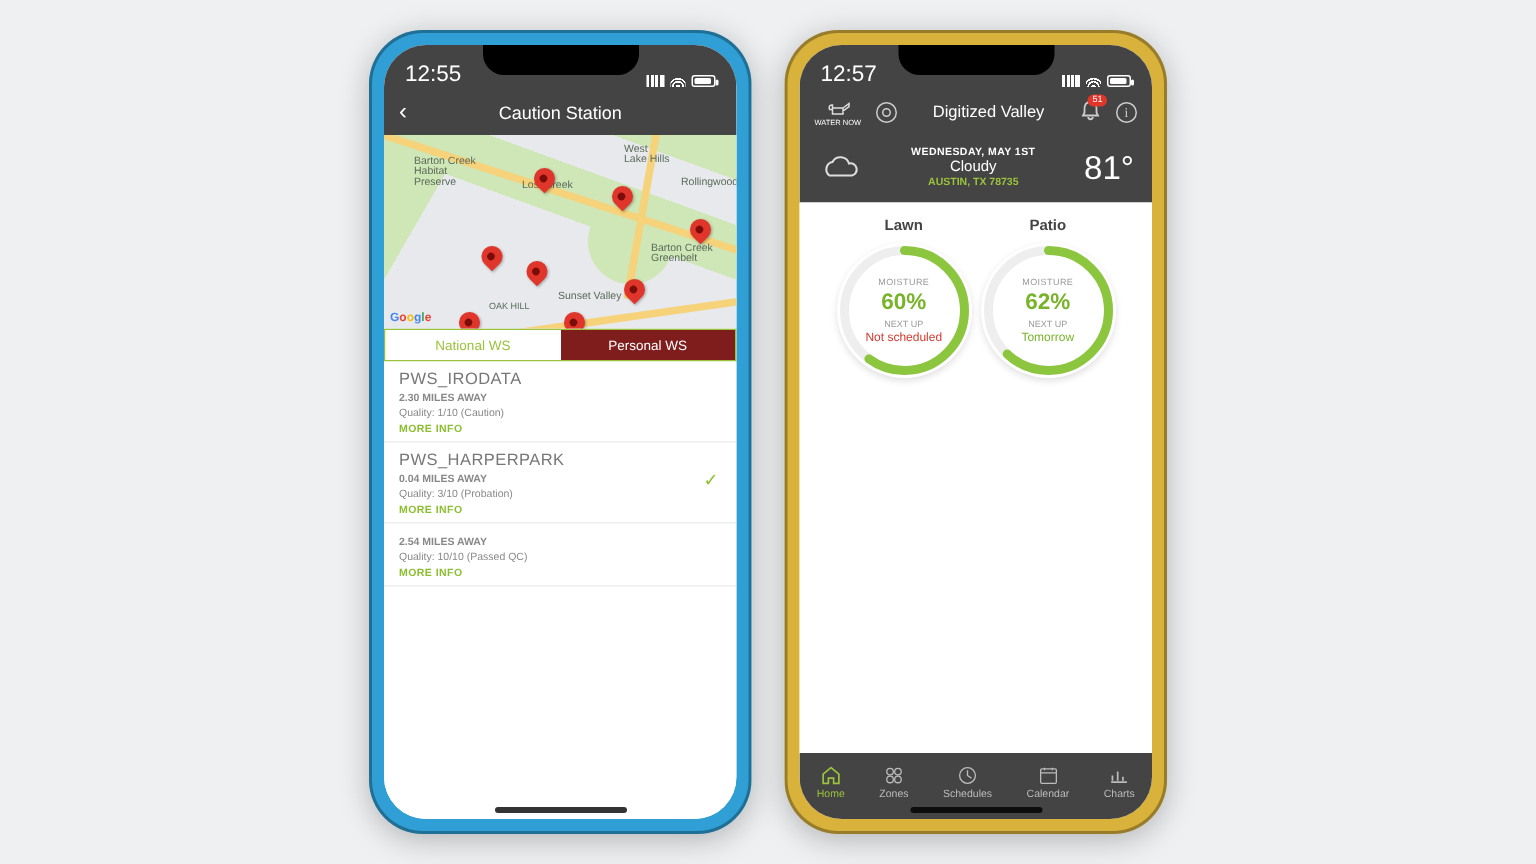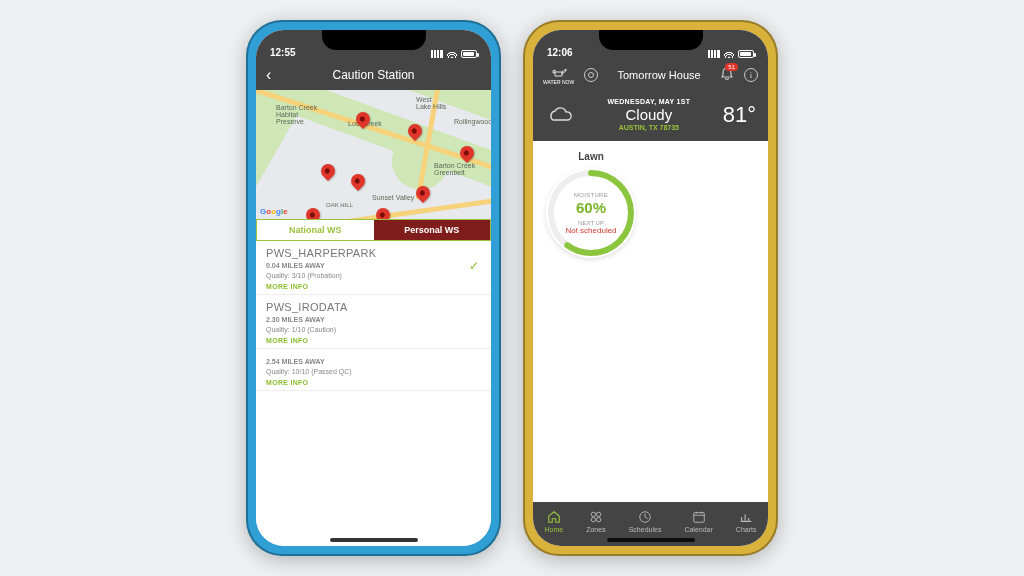--- a/index.html
+++ b/index.html
@@ -5,21 +5,21 @@
   * { box-sizing: border-box; margin: 0; padding: 0; font-family: -apple-system, Helvetica, Arial, sans-serif; }
   body { background: #eef0f2; width: 1024px; height: 576px; display: flex; justify-content: center; align-items: center; gap: 22px; }
 
   .phone { width: 255px; height: 536px; border-radius: 36px; padding: 10px; position: relative; box-shadow: 0 4px 20px rgba(0,0,0,0.25), inset 0 0 0 2px rgba(0,0,0,0.3); }
   .phone.blue   { background: #2f9fd6; }
   .phone.yellow { background: #d9b23c; }
   .screen { width: 100%; height: 100%; background: #fff; border-radius: 28px; overflow: hidden; position: relative; display: flex; flex-direction: column; }
   .notch { position: absolute; top: 0; left: 50%; transform: translateX(-50%); width: 104px; height: 20px; background: #000; border-bottom-left-radius: 14px; border-bottom-right-radius: 14px; z-index: 50; }
   .homebar { position:absolute; bottom:4px; left:50%; transform:translateX(-50%); width: 88px; height:4px; border-radius:2px; background:#000; opacity:.8; z-index:60; }
 
-  .statusbar { height: 30px; background:#444; color:#fff; display:flex; align-items:flex-end; justify-content:space-between; padding: 0 14px 2px; font-size:10px; font-weight:700; }
+  .statusbar { height: 30px; background:#444; color:#fff; display:flex; align-items:flex-end; justify-content:space-between; padding: 0 14px 2px; font-size:15px; font-weight:400; }
   .statusbar .right { display:flex; gap:4px; align-items:center; }
   .sig, .wifi, .batt { display:inline-block; }
   .sig { width:12px; height:8px; background:linear-gradient(to right,#fff 0 2px,transparent 2px 3px,#fff 3px 5px,transparent 5px 6px,#fff 6px 8px,transparent 8px 9px,#fff 9px 12px); }
   .wifi { width:10px;height:8px; background:
      radial-gradient(circle at 50% 100%, #fff 1.5px, transparent 1.6px),
      radial-gradient(circle at 50% 100%, transparent 3px,#fff 3px 4px,transparent 4.1px),
      radial-gradient(circle at 50% 100%, transparent 5px,#fff 5px 6px,transparent 6.1px);}
   .batt { width:16px;height:8px;border:1px solid #fff;border-radius:2px;position:relative;}
   .batt::after{content:"";position:absolute;left:1px;top:1px;bottom:1px;width:11px;background:#fff;border-radius:1px;}
   .batt::before{content:"";position:absolute;right:-3px;top:2px;width:2px;height:4px;background:#fff;border-radius:1px;}
@@ -36,21 +36,21 @@
       overflow:hidden;
   }
   .road { position:absolute; background:#f6d27a; }
   .pin { position:absolute; width:14px; height:14px; background:#e0352b; border-radius:50% 50% 50% 0; transform:rotate(-45deg); box-shadow:0 1px 2px rgba(0,0,0,.3);}
   .pin::after{content:"";position:absolute;left:4px;top:4px;width:5px;height:5px;background:#7a0d08;border-radius:50%;}
   .maplabel { position:absolute; font-size:7px; color:#5b6b5b; white-space:nowrap; }
   .google { position:absolute; left:4px; bottom:3px; font-size:8px; font-weight:bold; }
   .google span:nth-child(1){color:#4285F4}.google span:nth-child(2){color:#EA4335}.google span:nth-child(3){color:#FBBC05}.google span:nth-child(4){color:#4285F4}.google span:nth-child(5){color:#34A853}.google span:nth-child(6){color:#EA4335}
 
   .segmented { display:flex; height:22px; border:1px solid #9ac23c; margin:0; font-size:9px;}
-  .segmented div{flex:1;display:flex;align-items:center;justify-content:center;font-weight:bold;}
+  .segmented div{flex:1;display:flex;align-items:center;justify-content:center;}
   .segmented .off{background:#fff;color:#9ac23c;}
   .segmented .on{background:#7f1d1d;color:#fff;}
 
   .stations{flex:1;overflow:hidden;background:#fff;}
   .station{padding:6px 10px 4px;border-bottom:1px solid #eee;position:relative;}
   .station .name{font-size:11px;color:#777;letter-spacing:.3px;}
   .station .dist{font-size:7px;color:#888;font-weight:600;margin-top:3px;}
   .station .qual{font-size:7px;color:#888;margin-top:3px;}
   .station .more{font-size:7px;color:#8cbf2f;font-weight:700;margin-top:4px;letter-spacing:.3px;}
   .station .check{position:absolute;right:12px;top:18px;color:#8cbf2f;font-size:12px;}
@@ -63,25 +63,25 @@
   .gearicon{border:1.5px solid #ccc;border-radius:50%;position:relative;}
   .gearicon::after{content:"";position:absolute;inset:3px;border:1.5px solid #ccc;border-radius:50%;}
   .bellwrap{position:relative;}
   .badge{position:absolute;top:-4px;right:-4px;background:#e0352b;color:#fff;font-size:6px;border-radius:6px;padding:0 3px;line-height:8px;}
   .infoicon{border:1.5px solid #ccc;border-radius:50%;display:flex;align-items:center;justify-content:center;font-size:9px;color:#ccc;font-family:serif;}
 
   .wxheader{background:#444;color:#fff;padding:8px 12px 10px;display:flex;align-items:center;gap:10px;}
   .cloud{width:30px;height:20px;}
   .wxcenter{flex:1;text-align:center;}
   .wxcenter .date{font-size:7px;font-weight:700;letter-spacing:.3px;}
-  .wxcenter .cond{font-size:15px;margin:1px 0;}
+  .wxcenter .cond{font-size:10px;margin:1px 0;}
   .wxcenter .loc{font-size:7px;color:#9ac23c;font-weight:700;}
   .temp{font-size:22px;font-weight:300;}
 
-  .zones{flex:1;background:#fff;display:flex;justify-content:flex-start;gap:0;padding:10px 10px;}
+  .zones{flex:1;background:#fff;display:flex;justify-content:center;gap:0;padding:10px 10px;}
   .zone{width:96px;text-align:center;}
   .zone .zname{font-size:10px;color:#444;font-weight:600;margin-bottom:6px;}
   .dial{width:90px;height:90px;border-radius:50%;position:relative;margin:0 auto;box-shadow:0 2px 5px rgba(0,0,0,.12);background:#fff;}
   .dial svg{position:absolute;inset:0;}
   .dial .inner{position:absolute;inset:0;display:flex;flex-direction:column;align-items:center;justify-content:center;}
   .dial .mlabel{font-size:6px;color:#999;letter-spacing:.3px;}
   .dial .mval{font-size:15px;color:#79b32a;font-weight:600;margin:1px 0 4px;}
   .dial .nlabel{font-size:6px;color:#999;}
   .dial .nval{font-size:8px;font-weight:400;}
   .nval.bad{color:#d23a2e;}
@@ -151,66 +151,66 @@
       <div class="google"><span>G</span><span>o</span><span>o</span><span>g</span><span>l</span><span>e</span></div>
     </div>
 
     <div class="segmented">
       <div class="off">National WS</div>
       <div class="on">Personal WS</div>
     </div>
 
     <div class="stations" id="station-list">
         <div class="station">
+          <div class="name">PWS_IRODATA</div>
+          <div class="dist">2.30 MILES AWAY</div>
+          <div class="qual">Quality: 1/10 (Caution)</div>
+          <div class="more">MORE INFO</div>
+        </div>
+        <div class="station">
           <div class="name">PWS_HARPERPARK</div>
           <div class="check">✓</div>
           <div class="dist">0.04 MILES AWAY</div>
           <div class="qual">Quality: 3/10 (Probation)</div>
           <div class="more">MORE INFO</div>
         </div>
         <div class="station">
-          <div class="name">PWS_IRODATA</div>
-          <div class="dist">2.30 MILES AWAY</div>
-          <div class="qual">Quality: 1/10 (Caution)</div>
-          <div class="more">MORE INFO</div>
-        </div>
-        <div class="station">
           <div class="dist">2.54 MILES AWAY</div>
           <div class="qual">Quality: 10/10 (Passed QC)</div>
           <div class="more">MORE INFO</div>
         </div>
       </div>
   </div>
 </div>
 
 <div class="phone yellow">
   <div class="screen">
     <div class="notch"></div>
     <div class="homebar"></div>
 
     <div class="statusbar">
-      <span>12:06</span>
+      <span>12:57</span>
       <span class="right">
         <span class="sig"></span>
         <span class="wifi"></span>
         <span class="batt"></span>
       </span>
     </div>
 
     <div class="topbar2">
       <div class="left">
         <div class="water">
           <svg width="16" height="12" viewBox="0 0 16 12">
               <path d="M2 7 Q1 4 4 4 L4 7 Z M4 6 H11 V10 H4 Z M11 6 L15 3 L15 5 L11 8 Z" fill="none" stroke="#ddd" stroke-width="1"></path>
             </svg>
           <span>WATER NOW</span>
         </div>
         <span class="gearicon"></span>
       </div>
-      <span>Tomorrow House</span>
+      <span>Digitized Valley</span>
       <div class="right">
         <span class="bellwrap">
           <svg width="14" height="14" viewBox="0 0 14 14">
               <path d="M7 1 C4 1 3 3 3 6 L3 8 L2 10 H12 L11 8 L11 6 C11 3 10 1 7 1 Z M5.5 11 A1.5 1.5 0 0 0 8.5 11" fill="none" stroke="#ccc" stroke-width="1.2"></path>
             </svg>
           <span class="badge">51</span>
         </span>
         <span class="infoicon">i</span>
       </div>
     </div>
@@ -236,20 +236,35 @@
               <circle cx="45" cy="45" r="40" fill="none" stroke="#8cc63f" stroke-width="6" stroke-linecap="round" stroke-dasharray="150.79644737231007 251.32741228718345" transform="rotate(-90 45 45)"></circle>
             </svg>
             <div class="inner">
               <div class="mlabel">MOISTURE</div>
               <div class="mval">60%</div>
               <div class="nlabel">NEXT UP</div>
               <div class="nval bad">Not scheduled</div>
             </div>
           </div>
         </div>
+        <div class="zone">
+          <div class="zname">Patio</div>
+          <div class="dial">
+            <svg viewBox="0 0 90 90">
+              <circle cx="45" cy="45" r="40" fill="none" stroke="#eee" stroke-width="6"></circle>
+              <circle cx="45" cy="45" r="40" fill="none" stroke="#8cc63f" stroke-width="6" stroke-linecap="round" stroke-dasharray="155.82299561805374 251.32741228718345" transform="rotate(-90 45 45)"></circle>
+            </svg>
+            <div class="inner">
+              <div class="mlabel">MOISTURE</div>
+              <div class="mval">62%</div>
+              <div class="nlabel">NEXT UP</div>
+              <div class="nval good">Tomorrow</div>
+            </div>
+          </div>
+        </div>
       </div>
 
     <div class="tabbar" id="tab-bar">
         <div class="tab active">
           <svg class="tabicon" viewBox="0 0 16 16">
             <path d="M2 7 L8 2 L14 7 V14 H10 V10 H6 V14 H2 Z" fill="none" stroke="currentColor" stroke-width="1.3"></path>
           </svg>
           <span>Home</span>
         </div>
         <div class="tab">

